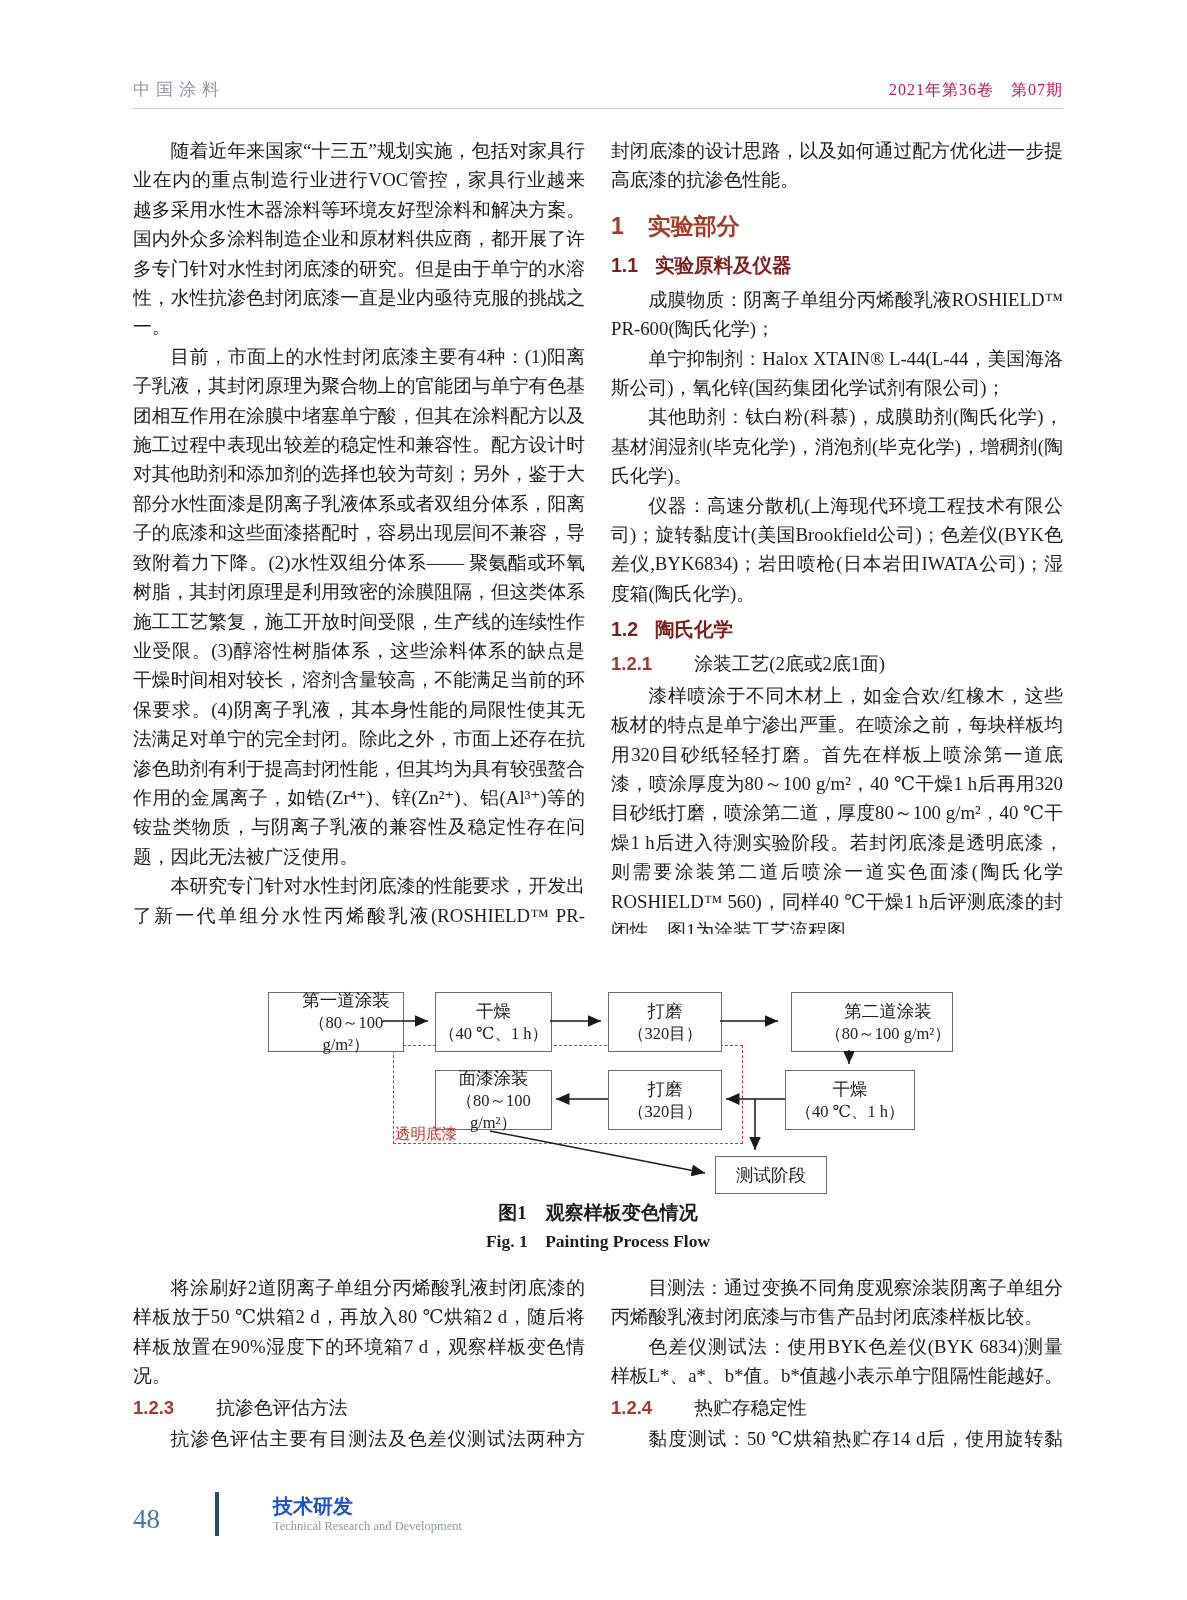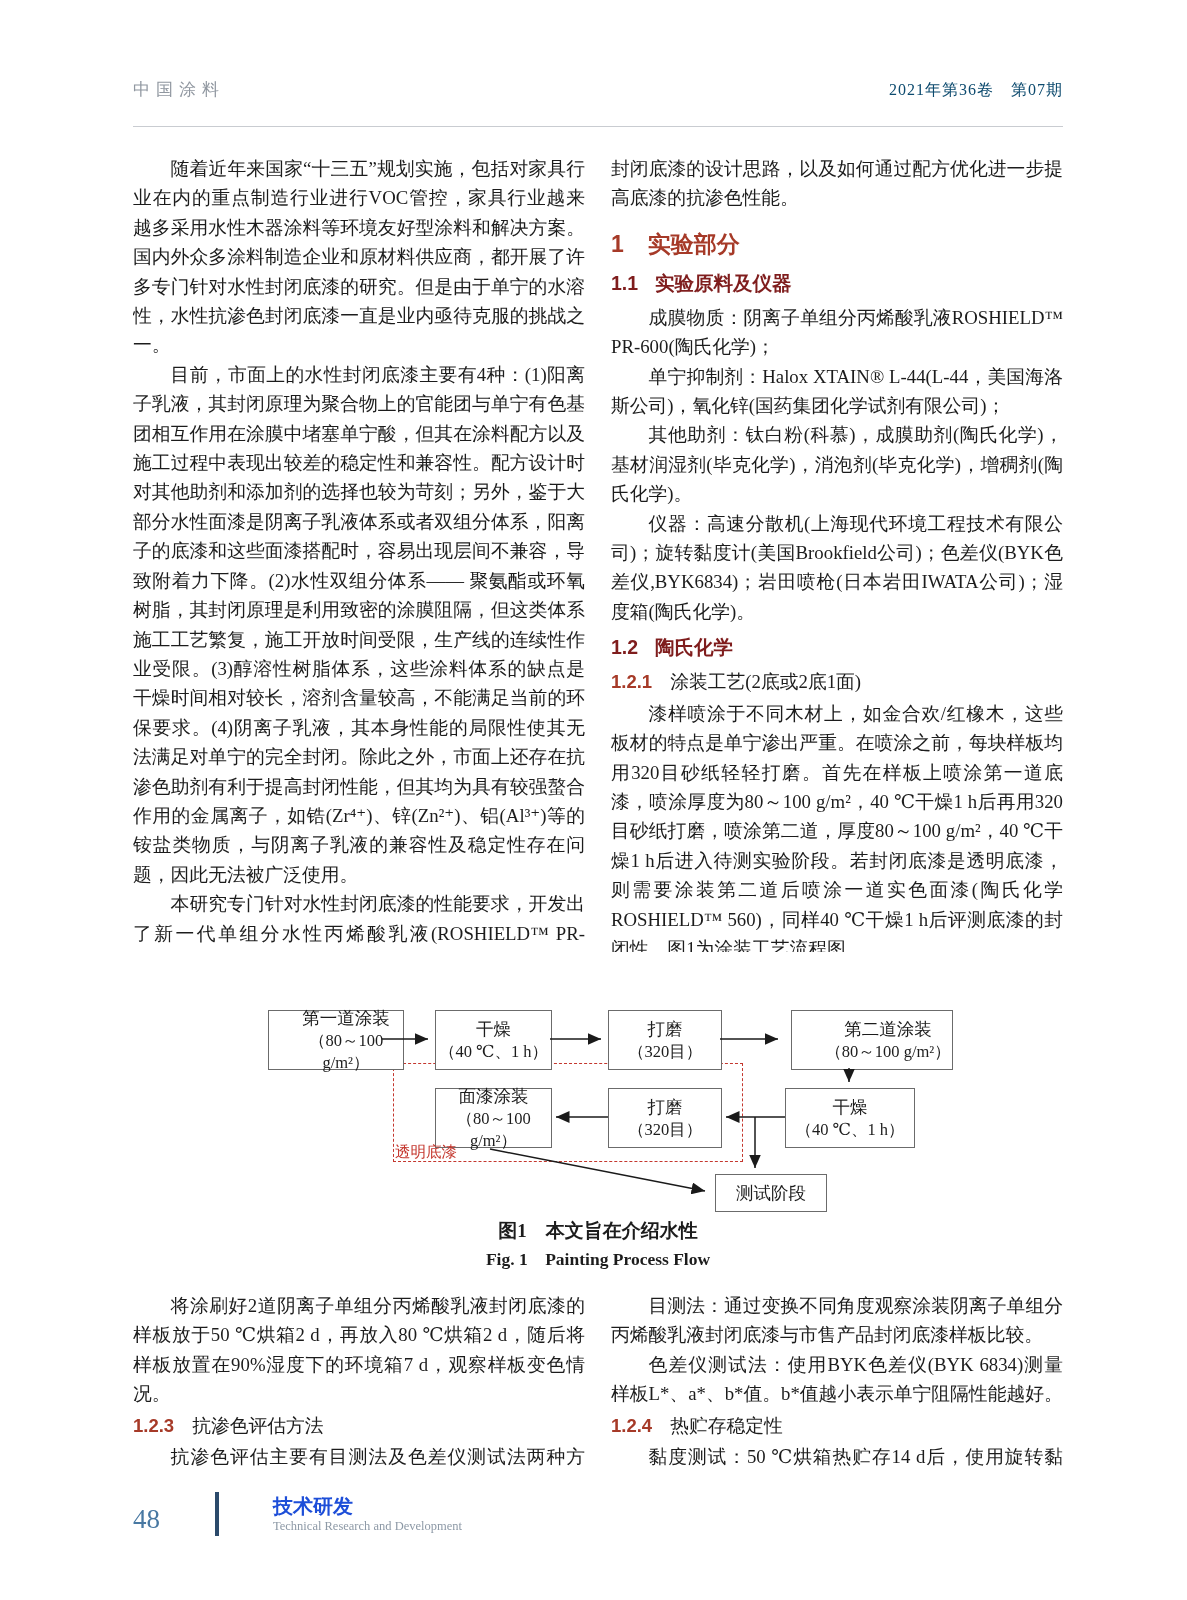--- a/index.html
+++ b/index.html
@@ -2,42 +2,42 @@
 <html><head>
 <meta charset="utf-8">
 <style>
   html,body{margin:0;padding:0;background:#e8e8ec;}
   .page{position:relative;width:1187px;height:1600px;background:#ffffff;margin:0 auto;
         font-family:"Liberation Serif","DejaVu Serif",serif;color:#1c1c1c;overflow:hidden;}
   .content{position:absolute;left:133px;top:78px;width:930px;}
 
   
   .hdr{display:flex;justify-content:space-between;align-items:baseline;
-       border-bottom:1px solid #c9ccd1;padding-bottom:25px;}
+       border-bottom:1px solid #c9ccd1;padding-bottom:7px;}
   .hdr .journal{font-size:17px;color:#9097a0;letter-spacing:6px;}
-  .hdr .issue{font-size:16px;color:#0c4a6e;letter-spacing:1px;}
+  .hdr .issue{font-size:16px;color:#be185d;letter-spacing:1px;}
 
   
   .cols{display:flex;gap:26px;text-align:justify;}
   .cols.top{margin-top:27px;height:798px;overflow:hidden;}
   .cols.bottom{margin-top:20px;height:185px;overflow:hidden;}
   .col{width:452px;font-size:18.8px;line-height:29.4px;}
   .col p{margin:0;text-indent:2em;}
   .col p.noindent{text-indent:0;}
 
   
   .h1{display:flex;align-items:baseline;margin:16px 0 10px;
       font-family:"Liberation Sans","DejaVu Sans",sans-serif;font-weight:700;
       font-size:23px;color:#a63a28;line-height:30px;}
   .h1 .num{margin-right:24px;}
   .h2{display:flex;align-items:baseline;margin:7px 0 5px;
       font-family:"Liberation Sans","DejaVu Sans",sans-serif;font-weight:700;
       font-size:19.5px;color:#7f1d1d;line-height:29px;}
   .h2 .num{margin-right:17px;}
-  .h3{display:flex;align-items:flex-end;margin:2px 0;line-height:29.4px;}
+  .h3{display:flex;align-items:flex-end;margin:2px 0;line-height:29.4px;gap:24px;}
   .h3 .num{font-family:"Liberation Sans","DejaVu Sans",sans-serif;font-weight:700;
            font-size:18.5px;color:#a63a28;margin-right:18px;}
   .h3 .ttl{font-size:18.8px;color:#1c1c1c;}
 
   
   .figure{margin-top:28px;}
   .flow{position:relative;width:660px;height:232px;margin:0 auto;}
   .fbox{position:absolute;border:1.4px solid #6b6b6b;background:#fff;
         display:flex;flex-direction:column;justify-content:center;align-items:center;
         text-align:center;}
@@ -150,21 +150,21 @@
             <line x1="282" y1="59" x2="333" y2="59" marker-end="url(#ah)"></line>
             <line x1="452" y1="59" x2="510" y2="59" marker-end="url(#ah)"></line>
             <line x1="581" y1="88" x2="581" y2="102" marker-end="url(#ah)"></line>
             <line x1="517" y1="137" x2="458" y2="137" marker-end="url(#ah)"></line>
             <line x1="340" y1="137" x2="288" y2="137" marker-end="url(#ah)"></line>
             <line x1="487" y1="137" x2="487" y2="188" marker-end="url(#ah)"></line>
             <line x1="222" y1="169" x2="437" y2="211" marker-end="url(#ah)"></line>
           </g>
         </svg>
       </div>
-      <div class="cap-zh">图1　本文旨在介绍水性</div>
+      <div class="cap-zh">图1　观察样板变色情况</div>
       <div class="cap-en">Fig. 1　Painting Process Flow</div>
     </div>
 
     <div class="cols bottom">
       <div class="col">
         <p>将涂刷好2道阴离子单组分丙烯酸乳液封闭底漆的样板放于50 ℃烘箱2 d，再放入80 ℃烘箱2 d，随后将样板放置在90%湿度下的环境箱7 d，观察样板变色情况。</p>
         <div class="h3">
           <span class="num">1.2.3</span>
           <span class="ttl">抗渗色评估方法</span>
         </div>

